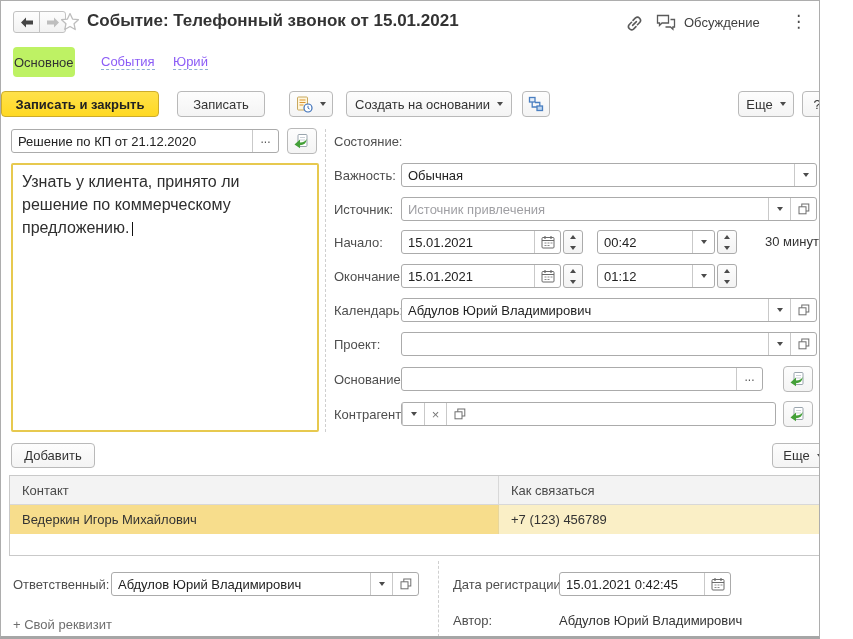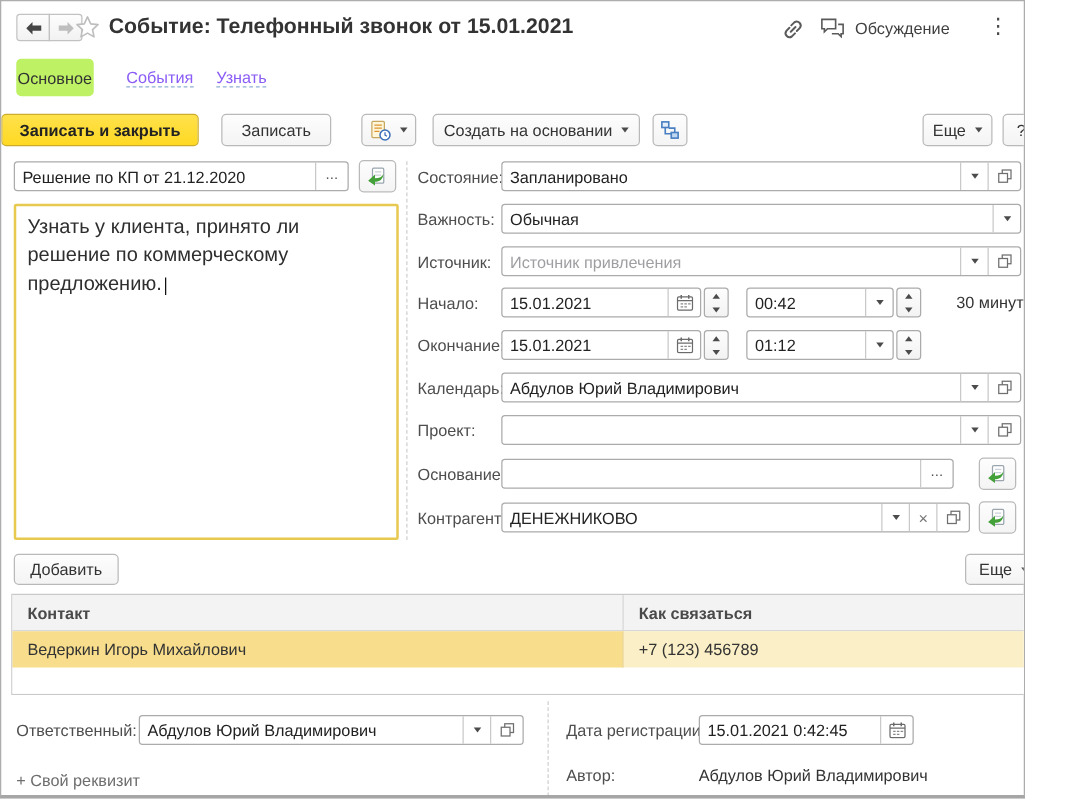--- a/index.html
+++ b/index.html
@@ -42,21 +42,21 @@
   
   .comment{position:absolute;box-sizing:border-box;border:2px solid #E7C94F;border-radius:2px;background:#fff;
        padding:5px 9px;font-size:16px;color:#2E2E2E;line-height:1.45;}
   .cursor-bar{display:inline-block;width:1px;height:14px;background:#111;vertical-align:text-bottom;margin-left:2px;}
 
   .vdash{position:absolute;border-left:1px dashed #CFCFCF;width:0;}
 
   
   .tbl{position:absolute;left:8px;top:474px;width:837px;border:1px solid #C9C9C9;box-sizing:border-box;background:#fff;}
   .thead{display:flex;height:29px;background:#F3F3F3;border-bottom:1px solid #D8D8D8;box-sizing:border-box;}
-  .th{display:flex;align-items:center;padding:0 12px;font-size:13px;color:#4A4A4A;box-sizing:border-box;font-weight:bold;}
+  .th{display:flex;align-items:center;padding:0 12px;font-size:13px;color:#4A4A4A;box-sizing:border-box;}
   .th1{width:489px;border-right:1px solid #D8D8D8;}
   .trow{display:flex;height:29px;}
   .td{display:flex;align-items:center;padding:0 12px;font-size:13px;color:#333;box-sizing:border-box;}
   .td1{width:489px;background:#F7DD8C;border-right:1px solid #E8D69C;}
   .td2{flex:1;background:#FAEFC6;}
   .tfill{height:21px;background:#fff;}
 
   .link-gray{position:absolute;font-size:13px;color:#6E6E6E;cursor:pointer;white-space:nowrap;}
   .iconwrap{display:flex;align-items:center;justify-content:center;}
 </style>
@@ -106,21 +106,21 @@
       </svg>
     </span>
     <span class="txt" style="color:#3F3F3F;">Обсуждение</span>
   </div>
 
   <div class="abs" style="left:789px;top:10px;font-size:17px;color:#4A4A4A;cursor:pointer;">⋮</div>
   <div class="abs" style="left:817px;top:8px;font-size:18px;color:#565656;cursor:pointer;">×</div>
 
   <div class="tab-chip" style="left:12px;top:46px;">Основное</div>
   <div class="tab-link" style="left:100px;top:53px;">События</div>
-  <div class="tab-link" style="left:172px;top:53px;">Узнать</div>
+  <div class="tab-link" style="left:172px;top:53px;">Юрий</div>
 
   <div class="btn btn-yellow" style="left:0;top:90px;width:158px;height:26px;">Записать и закрыть</div>
   <div class="btn" style="left:176px;top:90px;width:88px;height:26px;">Записать</div>
 
   <div class="btn" style="left:288px;top:90px;width:44px;height:26px;">
     <span class="iconwrap">
       <svg width="17" height="17" viewBox="0 0 17 17">
         <rect x="1.5" y="1" width="10" height="13" rx="1" fill="#FFF6DC" stroke="#C8A85E"></rect>
         <path d="M3.5 4h6M3.5 6.5h6M3.5 9h4" stroke="#DB9530" stroke-width="1" fill="none"></path>
         <circle cx="12" cy="12" r="4" fill="#fff" stroke="#3B6FB8" stroke-width="1.2"></circle>
@@ -167,34 +167,20 @@
     </span>
   </div>
 
   <div class="comment" style="left:10px;top:162px;width:308px;height:269px;">
     <span>Узнать у клиента, принято ли решение по коммерческому предложению.</span><span class="cursor-bar"></span>
   </div>
 
   <div class="vdash" style="left:324px;top:128px;height:303px;"></div>
 
   <div class="lbl" style="left:333px;top:133px;">Состояние:</div>
-  <div class="fld" style="left:400px;top:128px;width:416px;">
-    <div class="val">Запланировано</div>
-    <div class="seg">
-        <span class="caret"></span>
-      </div>
-    <div class="seg wide">
-      <span class="iconwrap">
-        <svg width="12" height="12" viewBox="0 0 12 12" fill="none" stroke="#6E6E6E">
-            <rect x="3.8" y="1" width="7" height="7"></rect>
-            <rect x="1" y="3.8" width="7" height="7" fill="#fff"></rect>
-          </svg>
-      </span>
-    </div>
-  </div>
 
   <div class="lbl" style="left:333px;top:167px;">Важность:</div>
   <div class="fld" style="left:400px;top:162px;width:416px;">
     <div class="val">Обычная</div>
     <div class="seg">
         <span class="caret"></span>
       </div>
   </div>
 
   <div class="lbl" style="left:333px;top:201px;">Источник:</div>
@@ -332,21 +318,20 @@
       <svg width="18" height="16" viewBox="0 0 18 16">
         <rect x="5" y="1.5" width="9" height="12" rx="1" fill="#fff" stroke="#9AA5AE"></rect>
         <path d="M7 4.5h5M7 7h5" stroke="#CBD1D8" fill="none"></path>
         <path d="M1.5 11.5l5.5-5v3c3.6 0 5.6-1 6.6-3.4 0 4.3-3 6.2-6.6 6.2v3z" fill="#44A038"></path>
       </svg>
     </span>
   </div>
 
   <div class="lbl" style="left:333px;top:406px;">Контрагент:</div>
   <div class="fld" style="left:400px;top:401px;width:375px;">
-    <div class="val">ДЕНЕЖНИКОВО</div>
     <div class="seg">
         <span class="caret"></span>
       </div>
     <div class="seg">
         <span class="clear-x">×</span>
       </div>
     <div class="seg wide">
       <span class="iconwrap">
         <svg width="12" height="12" viewBox="0 0 12 12" fill="none" stroke="#6E6E6E">
             <rect x="3.8" y="1" width="7" height="7"></rect>

